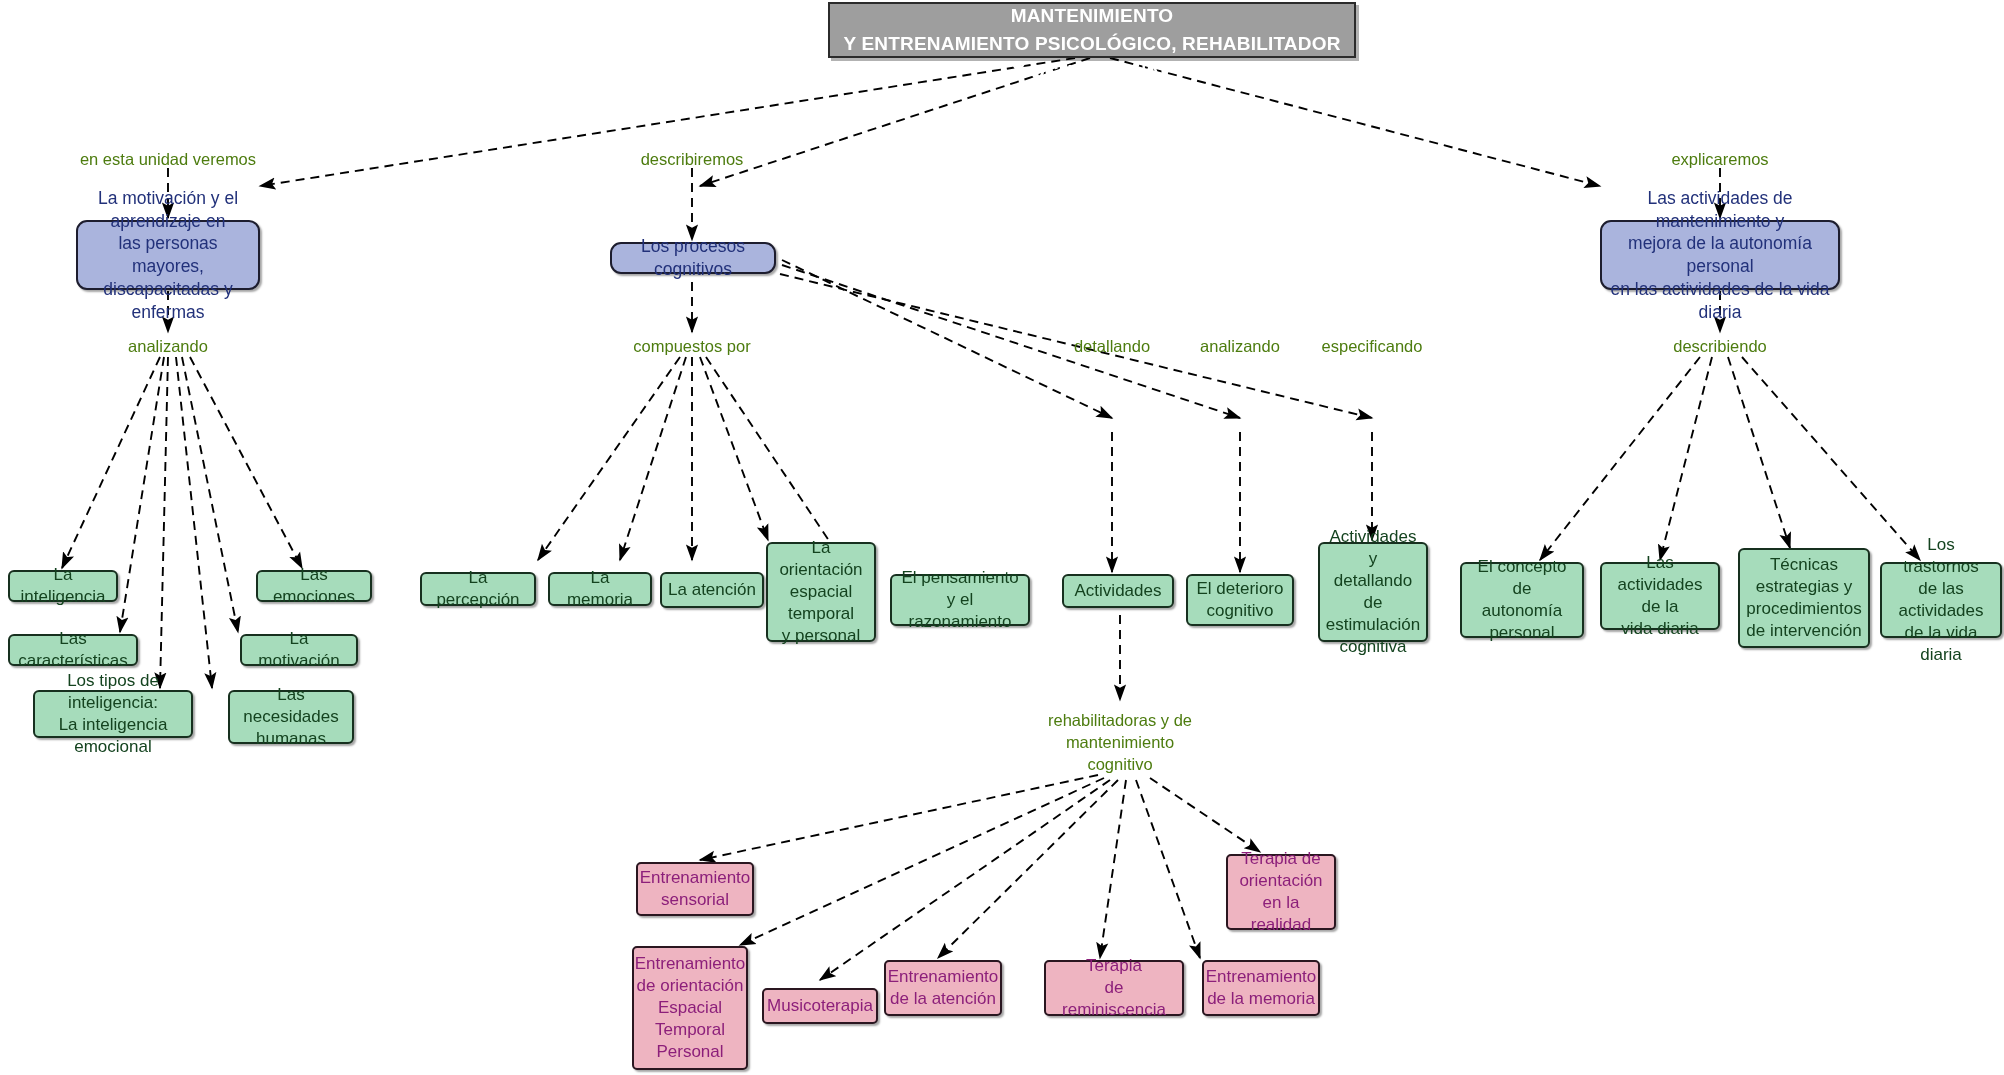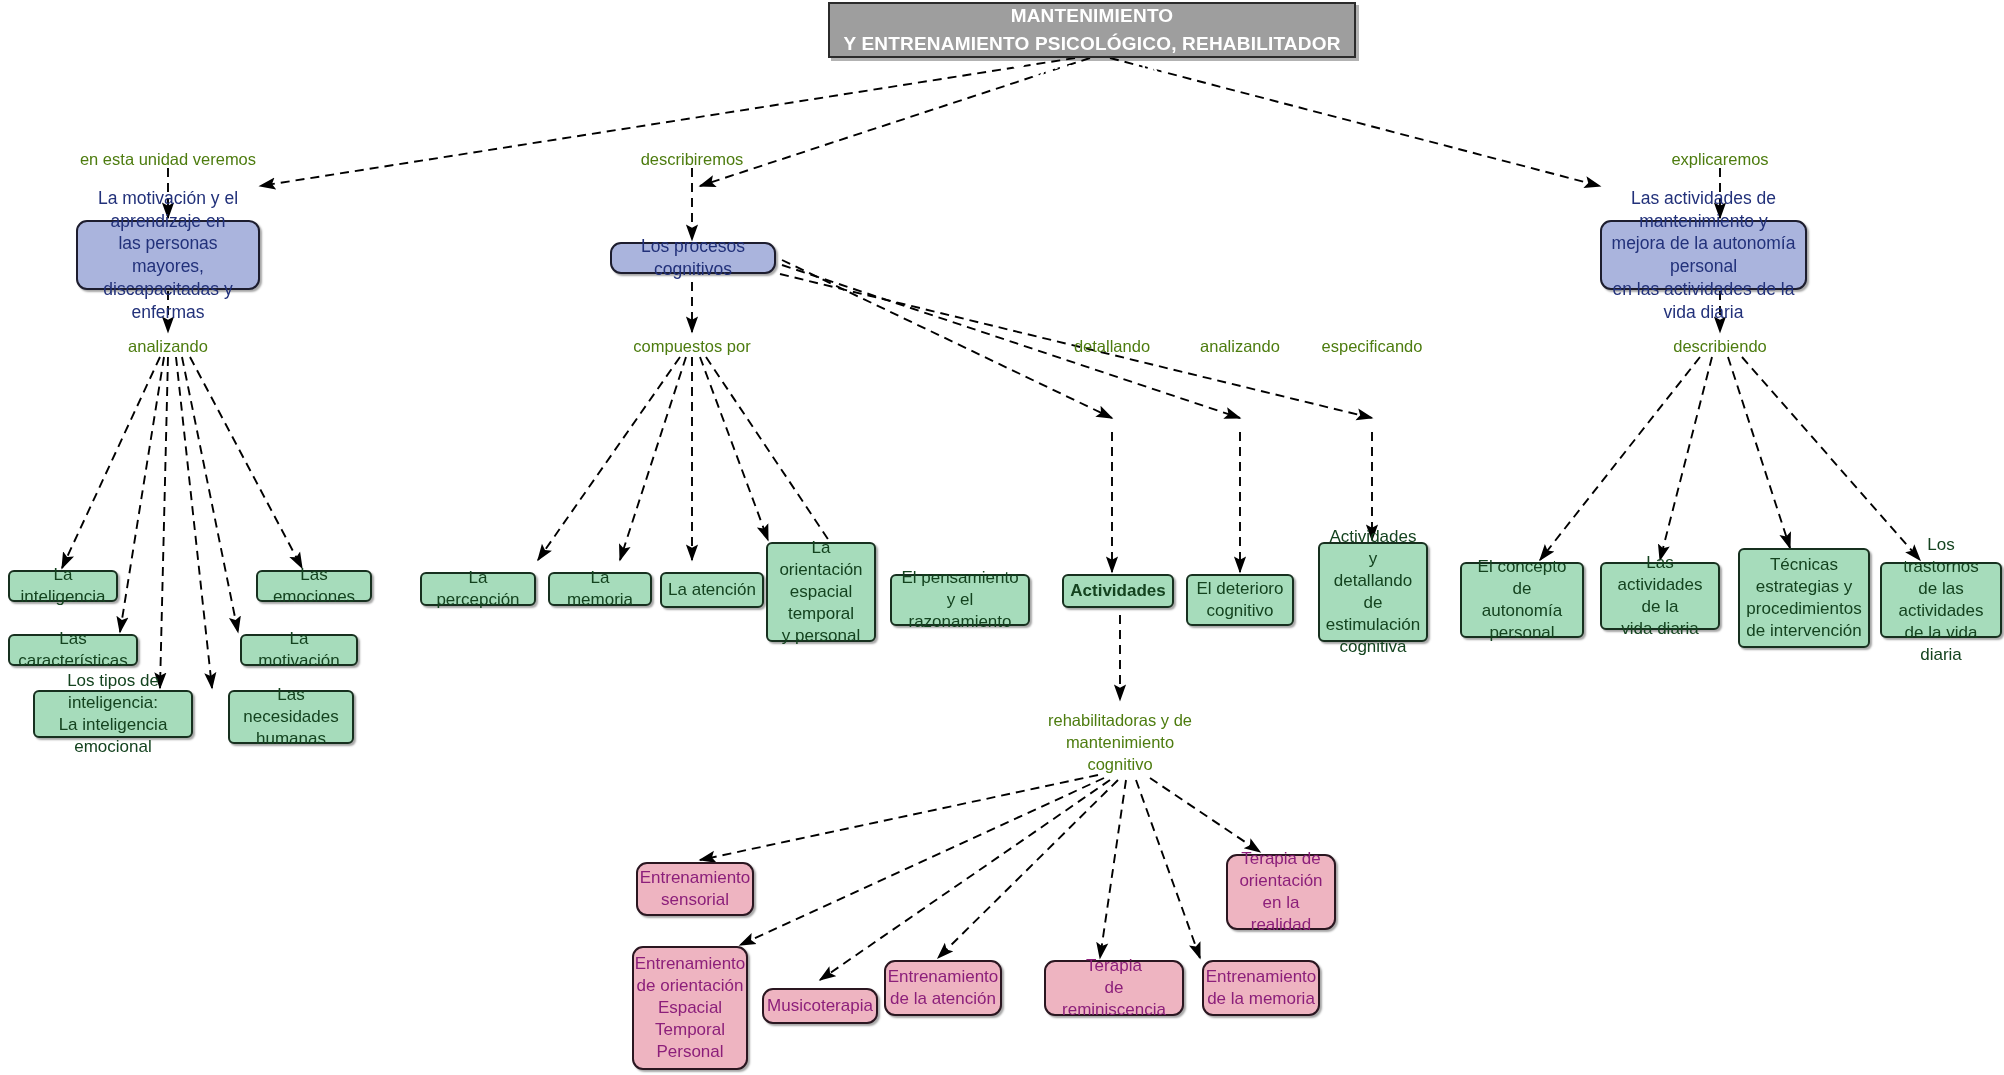--- a/index.html
+++ b/index.html
@@ -61,21 +61,21 @@
     border: 2px solid #17301f;
     color: #14431f;
     border-radius: 6px;
     font-size: 17px;
     box-shadow: 2px 2px 2px rgba(0,0,0,0.35);
   }
   .node-pink {
     background: #eeb4c1;
     border: 2px solid #2a1620;
     color: #8c1f7a;
-    border-radius: 11px;
+    border-radius: 5px;
     font-size: 17px;
     box-shadow: 2px 2px 2px rgba(0,0,0,0.35);
   }
   .link-label {
     position: absolute;
     color: #4d7c0f;
     font-size: 16.5px;
     text-align: center;
     line-height: 1.32;
     white-space: pre-line;
@@ -164,21 +164,21 @@
   <div class="link-label" style="left:1030px; top:710px; width:180px;">rehabilitadoras y de
 mantenimiento
 cognitivo</div>
 
   <div class="node node-blue" style="left:76px; top:220px; width:184px; height:70px; padding:4px 8px;">La motivación y el aprendizaje en
 las personas mayores,
 discapacitadas y enfermas</div>
 
   <div class="node node-blue" style="left:610px; top:242px; width:166px; height:32px; padding:2px 6px;">Los procesos cognitivos</div>
 
-  <div class="node node-blue" style="left:1600px; top:220px; width:207px; height:70px; padding:0 8px;">Las actividades de mantenimiento y
+  <div class="node node-blue" style="left:1600px; top:220px; width:240px; height:70px; padding:0 8px;">Las actividades de mantenimiento y
 mejora de la autonomía personal
 en las actividades de la vida diaria</div>
 
   <div class="node node-green" style="left:8px; top:570px; width:110px; height:32px; padding:2px 6px;">La inteligencia</div>
   <div class="node node-green" style="left:8px; top:634px; width:130px; height:32px; padding:2px 6px;">Las características</div>
   <div class="node node-green" style="left:8px; top:690px; width:160px; height:48px; padding:2px 6px;margin-left:25px;">Los tipos de inteligencia:
 La inteligencia emocional</div>
   <div class="node node-green" style="left:256px; top:570px; width:116px; height:32px; padding:2px 6px;">Las emociones</div>
   <div class="node node-green" style="left:240px; top:634px; width:118px; height:32px; padding:2px 6px;">La motivación</div>
   <div class="node node-green" style="left:228px; top:690px; width:126px; height:54px; padding:2px 6px;">Las necesidades
@@ -187,21 +187,21 @@
   <div class="node node-green" style="left:420px; top:572px; width:116px; height:34px; padding:2px 6px;">La percepción</div>
   <div class="node node-green" style="left:548px; top:572px; width:104px; height:34px; padding:2px 6px;">La memoria</div>
   <div class="node node-green" style="left:660px; top:572px; width:104px; height:34px; padding:16px 6px;">La atención</div>
   <div class="node node-green" style="left:766px; top:542px; width:110px; height:100px; padding:4px 6px;">La orientación
 espacial
 temporal
 y personal</div>
   <div class="node node-green" style="left:890px; top:574px; width:140px; height:52px; padding:2px 6px;">El pensamiento
 y el razonamiento</div>
 
-  <div class="node node-green" style="left:1062px; top:574px; width:112px; height:34px; padding:2px 6px;font-weight:bold;">Actividades</div>
+  <div class="node node-green" style="left:1062px; top:574px; width:112px; height:34px; padding:2px 6px;">Actividades</div>
   <div class="node node-green" style="left:1186px; top:574px; width:108px; height:52px; padding:2px 6px;">El deterioro
 cognitivo</div>
   <div class="node node-green" style="left:1318px; top:542px; width:110px; height:100px; padding:4px 6px;">Actividades y
 detallando de
 estimulación
 cognitiva</div>
 
   <div class="node node-green" style="left:1460px; top:562px; width:124px; height:76px; padding:3px 6px;">El concepto de
 autonomía
 personal</div>

